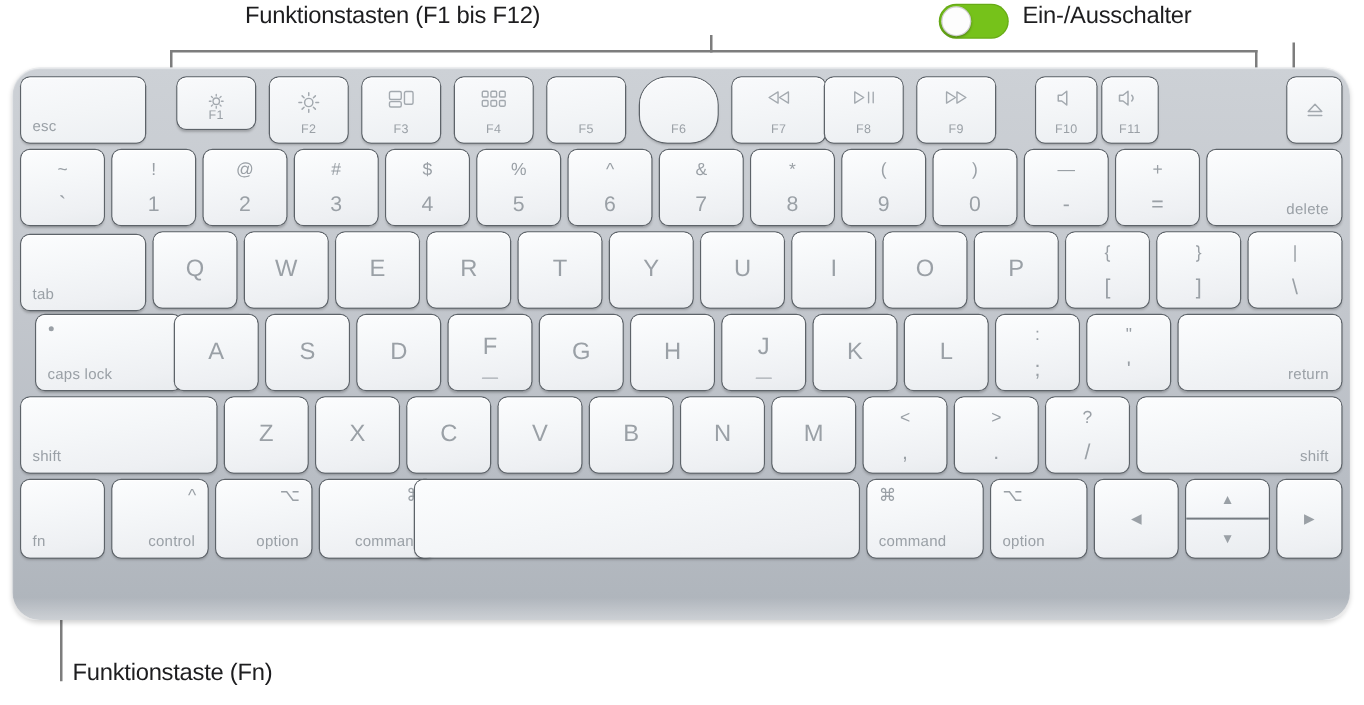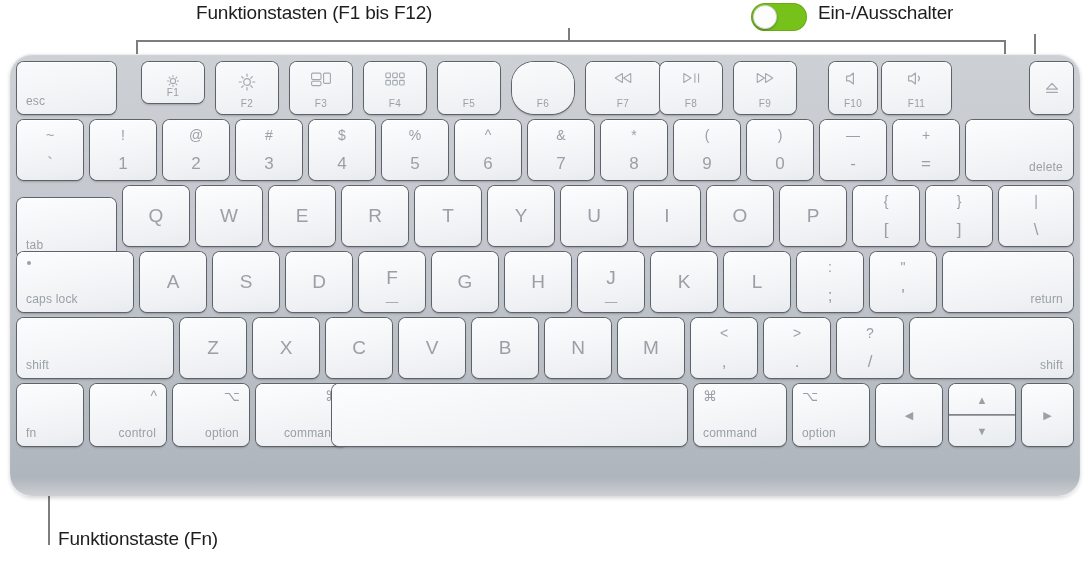--- a/index.html
+++ b/index.html
@@ -197,21 +197,21 @@
 
     <div class="key fnrow" style="left:798px;top:8px;width:48px;height:52px;margin-left:21px;">
       <span class="kc kl-fnicon">
         <svg class="gl" width="18" height="15" viewBox="0 0 18 15" fill="none" stroke-width="1.2" stroke-linejoin="round">
           <path d="M9.4 2 5.4 5.2H2.6v4.6h2.8L9.4 13z"></path>
         </svg>
       </span>
       <span class="kc kl-fnlabel">F10</span>
     </div>
 
-    <div class="key fnrow" style="left:872px;top:8px;width:69px;height:52px;">
+    <div class="key fnrow" style="left:872px;top:8px;width:44px;height:52px;">
       <span class="kc kl-fnicon">
         <svg class="gl" width="20" height="15" viewBox="0 0 20 15" fill="none" stroke-width="1.2" stroke-linejoin="round">
           <path d="M8.4 2 4.4 5.2H1.6v4.6h2.8L8.4 13z"></path>
           <path d="M11.4 5.2a3.4 3.4 0 0 1 0 4.6" stroke-linecap="round"></path>
         </svg>
       </span>
       <span class="kc kl-fnlabel">F11</span>
     </div>
 
 
@@ -273,21 +273,21 @@
       <span class="kc kl-bot">-</span>
     </div>
     <div class="key" style="left:883px;top:66px;width:66px;height:60px;">
       <span class="kc kl-top">+</span>
       <span class="kc kl-bot">=</span>
     </div>
     <div class="key" style="left:956px;top:66px;width:107px;height:60px;">
       <span class="kl-word-br">delete</span>
     </div>
 
-    <div class="key" style="left:7px;top:144px;width:99px;height:60px;">
+    <div class="key" style="left:7px;top:134px;width:99px;height:60px;">
       <span class="kl-word-bl">tab</span>
     </div>
     <div class="key" style="left:113px;top:132px;width:66px;height:60px;">
       <span class="kc kl-center">Q</span>
     </div>
     <div class="key" style="left:186px;top:132px;width:66px;height:60px;">
       <span class="kc kl-center">W</span>
     </div>
     <div class="key" style="left:259px;top:132px;width:66px;height:60px;">
       <span class="kc kl-center">E</span>
@@ -319,21 +319,21 @@
     </div>
     <div class="key" style="left:916px;top:132px;width:66px;height:60px;">
       <span class="kc kl-top">}</span>
       <span class="kc kl-bot">]</span>
     </div>
     <div class="key" style="left:989px;top:132px;width:74px;height:60px;">
       <span class="kc kl-top">|</span>
       <span class="kc kl-bot">\</span>
     </div>
 
-    <div class="key" style="left:7px;top:198px;width:116px;height:60px;text-align:center;">
+    <div class="key" style="left:19px;top:198px;width:116px;height:60px;text-align:center;">
       <span class="kl-dot"></span>
       <span class="kl-word-bl">caps lock</span>
     </div>
     <div class="key" style="left:130px;top:198px;width:66px;height:60px;">
       <span class="kc kl-center">A</span>
     </div>
     <div class="key" style="left:203px;top:198px;width:66px;height:60px;">
       <span class="kc kl-center">S</span>
     </div>
     <div class="key" style="left:276px;top:198px;width:66px;height:60px;">

